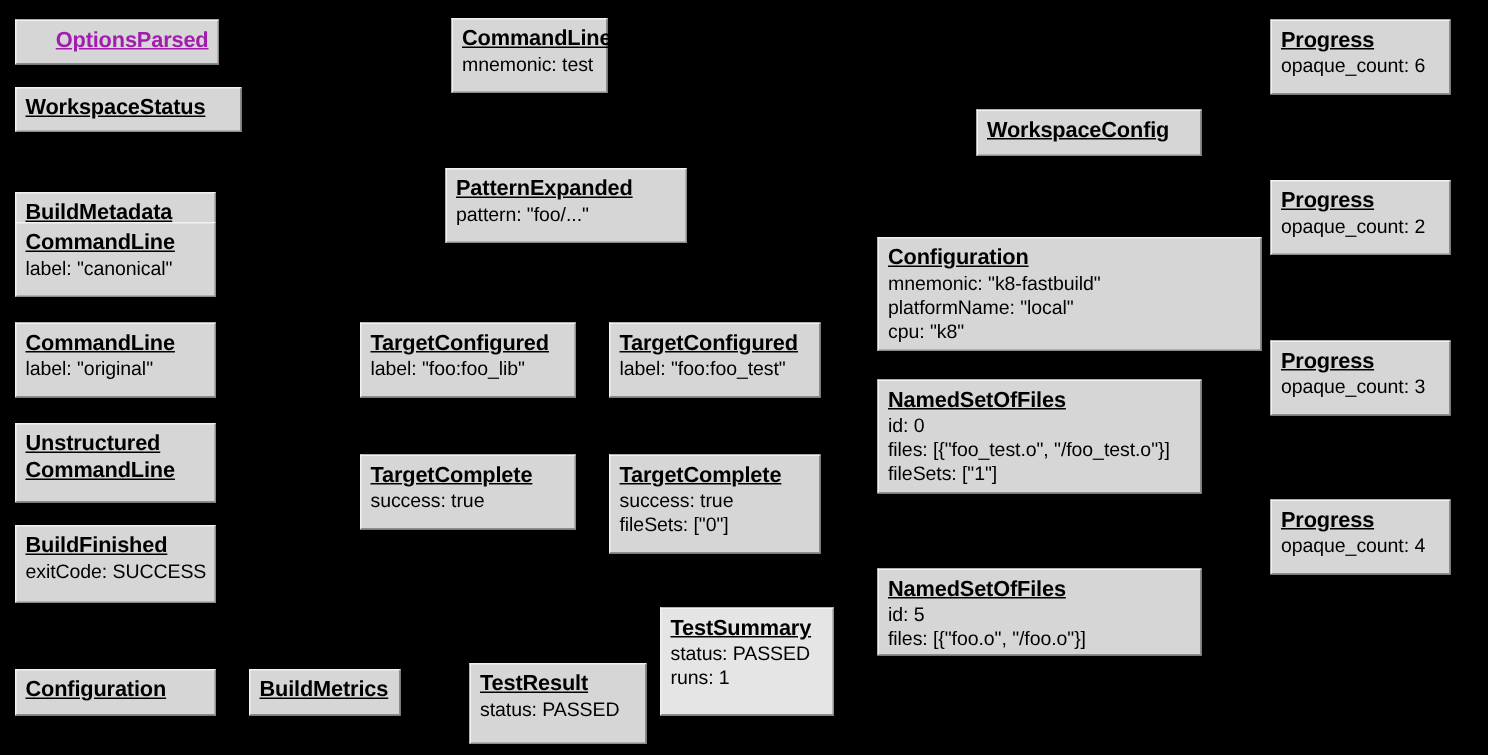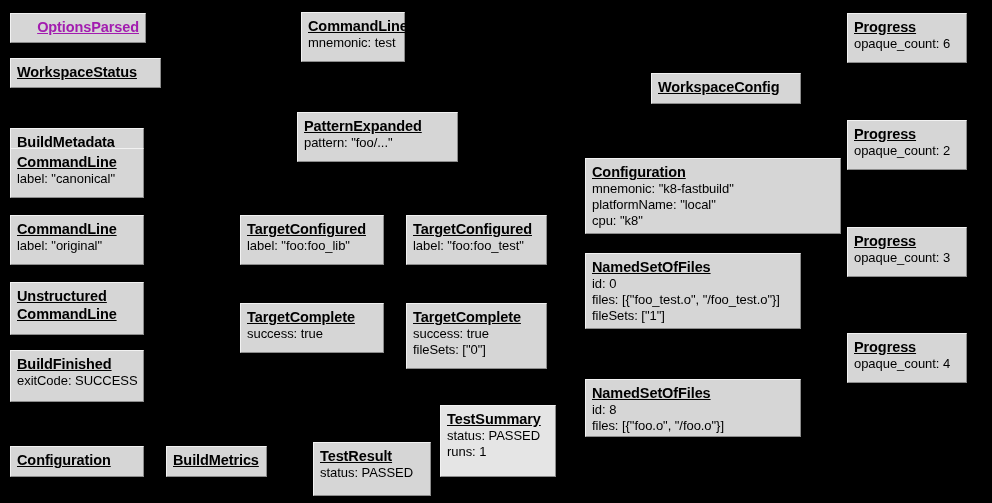--- a/index.html
+++ b/index.html
@@ -163,21 +163,21 @@
       <span class="node-title">NamedSetOfFiles</span>
       <span class="node-fields">
         <span class="node-field">id: 0</span>
         <span class="node-field">files: [{"foo_test.o", "/foo_test.o"}]</span>
         <span class="node-field">fileSets: ["1"]</span>
       </span>
     </div>
     <div class="node" style="left: 585px; top: 379px; width: 216px; height: 58px; background: rgb(214, 214, 214); color: rgb(0, 0, 0);">
       <span class="node-title">NamedSetOfFiles</span>
       <span class="node-fields">
-        <span class="node-field">id: 8</span>
+        <span class="node-field">id: 5</span>
         <span class="node-field">files: [{"foo.o", "/foo.o"}]</span>
       </span>
     </div>
     <div class="node" style="left: 847px; top: 13px; width: 120px; height: 50px; background: rgb(214, 214, 214); color: rgb(0, 0, 0);">
       <span class="node-title">Progress</span>
       <span class="node-fields">
         <span class="node-field">opaque_count: 6</span>
       </span>
     </div>
     <div class="node" style="left: 847px; top: 120px; width: 120px; height: 50px; background: rgb(214, 214, 214); color: rgb(0, 0, 0);">

